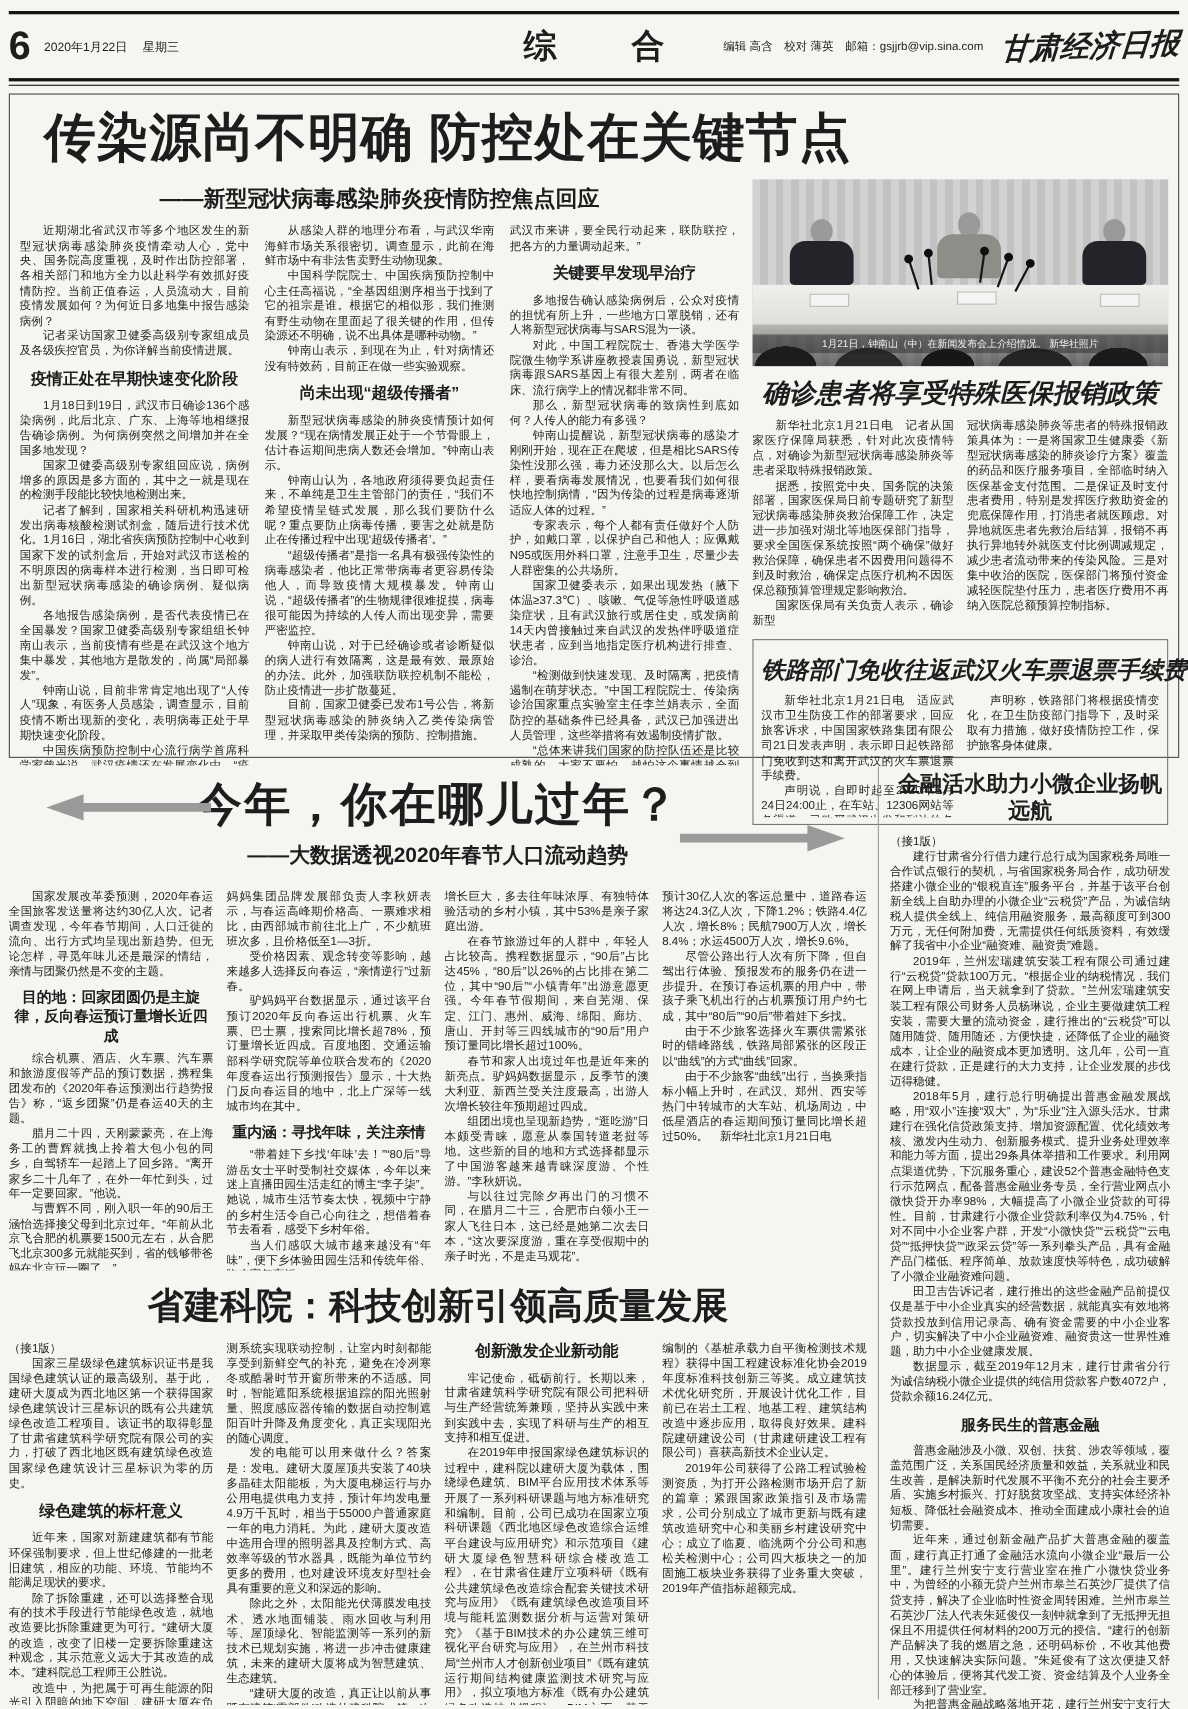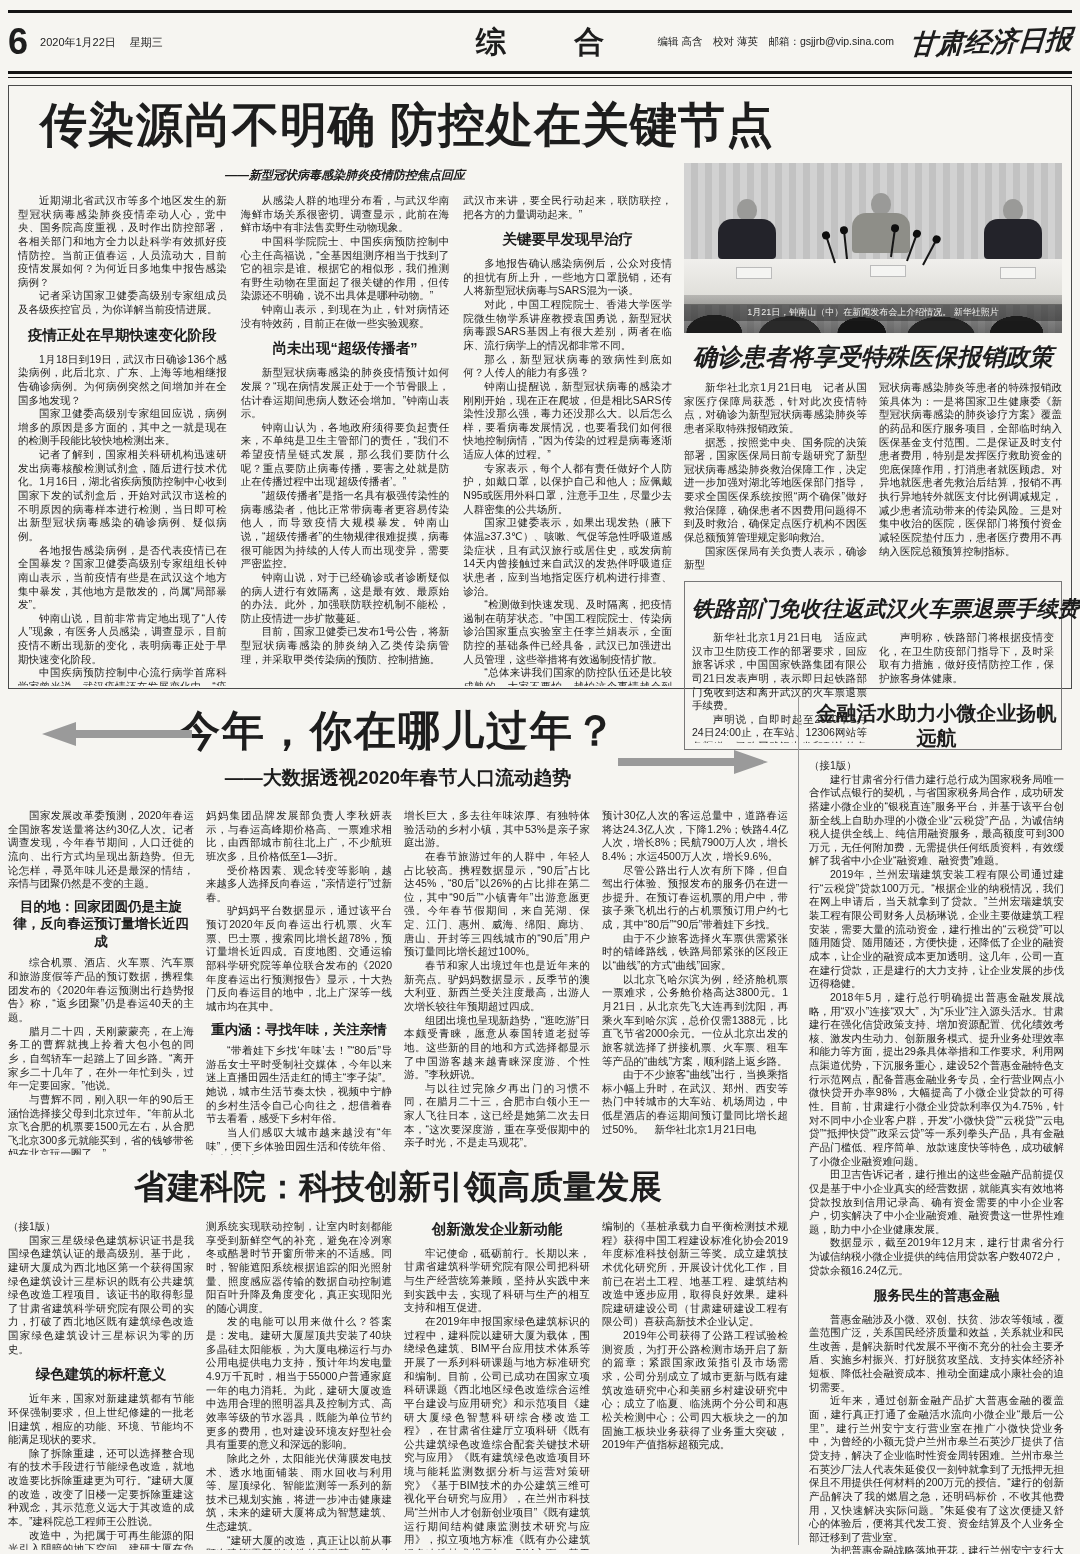--- a/index.html
+++ b/index.html
@@ -18,21 +18,21 @@
     font-style:italic;font-size:27px;transform:skewX(-6deg) rotate(-2deg);white-space:nowrap;}
   .dbl-rule{border-top:3px solid #151515;border-bottom:1px solid #151515;height:3px;}
   
   .bodytext p{margin:0;text-indent:2em;font-size:10.5px;line-height:1.3;text-align:justify;}
   .colhead{font-size:14.5px;font-weight:bold;text-align:center;margin:9px 0 8px;line-height:1.3;}
   
   .main-box{border:1px solid #4a4a4a;margin-top:7px;padding:6px 9px 8px;height:604px;box-sizing:border-box;}
   .main-headline{font-size:47px;font-weight:900;letter-spacing:1px;margin:2px 0 0 22px;white-space:nowrap;}
   .main-row{display:flex;gap:12px;margin-top:6px;}
   .lead-left{width:676px;}
-  .main-deck{font-size:12px;font-weight:bold;text-align:center;margin:4px 0 10px;font-style:italic;}
+  .main-deck{font-size:20px;font-weight:bold;text-align:center;margin:4px 0 10px;}
   .cols{display:flex;gap:14px;}
   .col{flex:1;min-width:0;}
   .lead-right{width:378px;}
   
   .photo{position:relative;width:378px;height:170px;overflow:hidden;background:
     repeating-linear-gradient(90deg,#d2d2d2 0 7px,#c2c2c2 7px 14px);}
   .photo .table{position:absolute;left:0;right:0;top:96px;height:46px;background:
     linear-gradient(#f0efec,#dcdbd6);}
   .photo .audience{position:absolute;left:0;right:0;bottom:0;height:38px;background:
     radial-gradient(ellipse 46px 30px at 8% 100%,#1c1c1c 60%,transparent 61%),
@@ -235,21 +235,20 @@
             <p>在春节旅游过年的人群中，年轻人占比较高。携程数据显示，“90后”占比达45%，“80后”以26%的占比排在第二位，其中“90后”“小镇青年”出游意愿更强。今年春节假期间，来自芜湖、保定、江门、惠州、威海、绵阳、廊坊、唐山、开封等三四线城市的“90后”用户预订量同比增长超过100%。</p>
             <p>春节和家人出境过年也是近年来的新亮点。驴妈妈数据显示，反季节的澳大利亚、新西兰受关注度最高，出游人次增长较往年预期超过四成。</p>
             <p>组团出境也呈现新趋势，“逛吃游”日本颇受青睐，愿意从泰国转道老挝等地。这些新的目的地和方式选择都显示了中国游客越来越青睐深度游、个性游。”李秋妍说。</p>
             <p>与以往过完除夕再出门的习惯不同，在腊月二十三，合肥市白领小王一家人飞往日本，这已经是她第二次去日本，“这次要深度游，重在享受假期中的亲子时光，不是走马观花”。</p>
 
           </div>
           <div class="col">
             <p style="text-indent:0">预计30亿人次的客运总量中，道路春运将达24.3亿人次，下降1.2%；铁路4.4亿人次，增长8%；民航7900万人次，增长8.4%；水运4500万人次，增长9.6%。</p>
             <p>尽管公路出行人次有所下降，但自驾出行体验、预报发布的服务仍在进一步提升。在预订春运机票的用户中，带孩子乘飞机出行的占机票预订用户约七成，其中“80后”“90后”带着娃下乡找。</p>
             <p>由于不少旅客选择火车票供需紧张时的错峰路线，铁路局部紧张的区段正以“曲线”的方式“曲线”回家。</p>
-            <p>以北京飞哈尔滨为例，经济舱机票一票难求，公务舱价格高达3800元。1月21日，从北京先飞大连再到沈阳，再乘火车到哈尔滨，总价仅需1388元，比直飞节省2000余元。一位从北京出发的旅客就选择了拼接机票、火车票、租车等产品的“曲线”方案，顺利踏上返乡路。</p>
             <p>由于不少旅客“曲线”出行，当换乘指标小幅上升时，在武汉、郑州、西安等热门中转城市的大车站、机场周边，中低星酒店的春运期间预订量同比增长超过50%。　新华社北京1月21日电</p>
           </div>
         </div>
       </div>
 
       <div class="inst">
         <h2 class="inst-title">省建科院：科技创新引领高质量发展</h2>
         <div class="inst-cols bodytext">
           <div class="col">
             <p class="cont-tag" style="text-indent:0">（接1版）</p>

